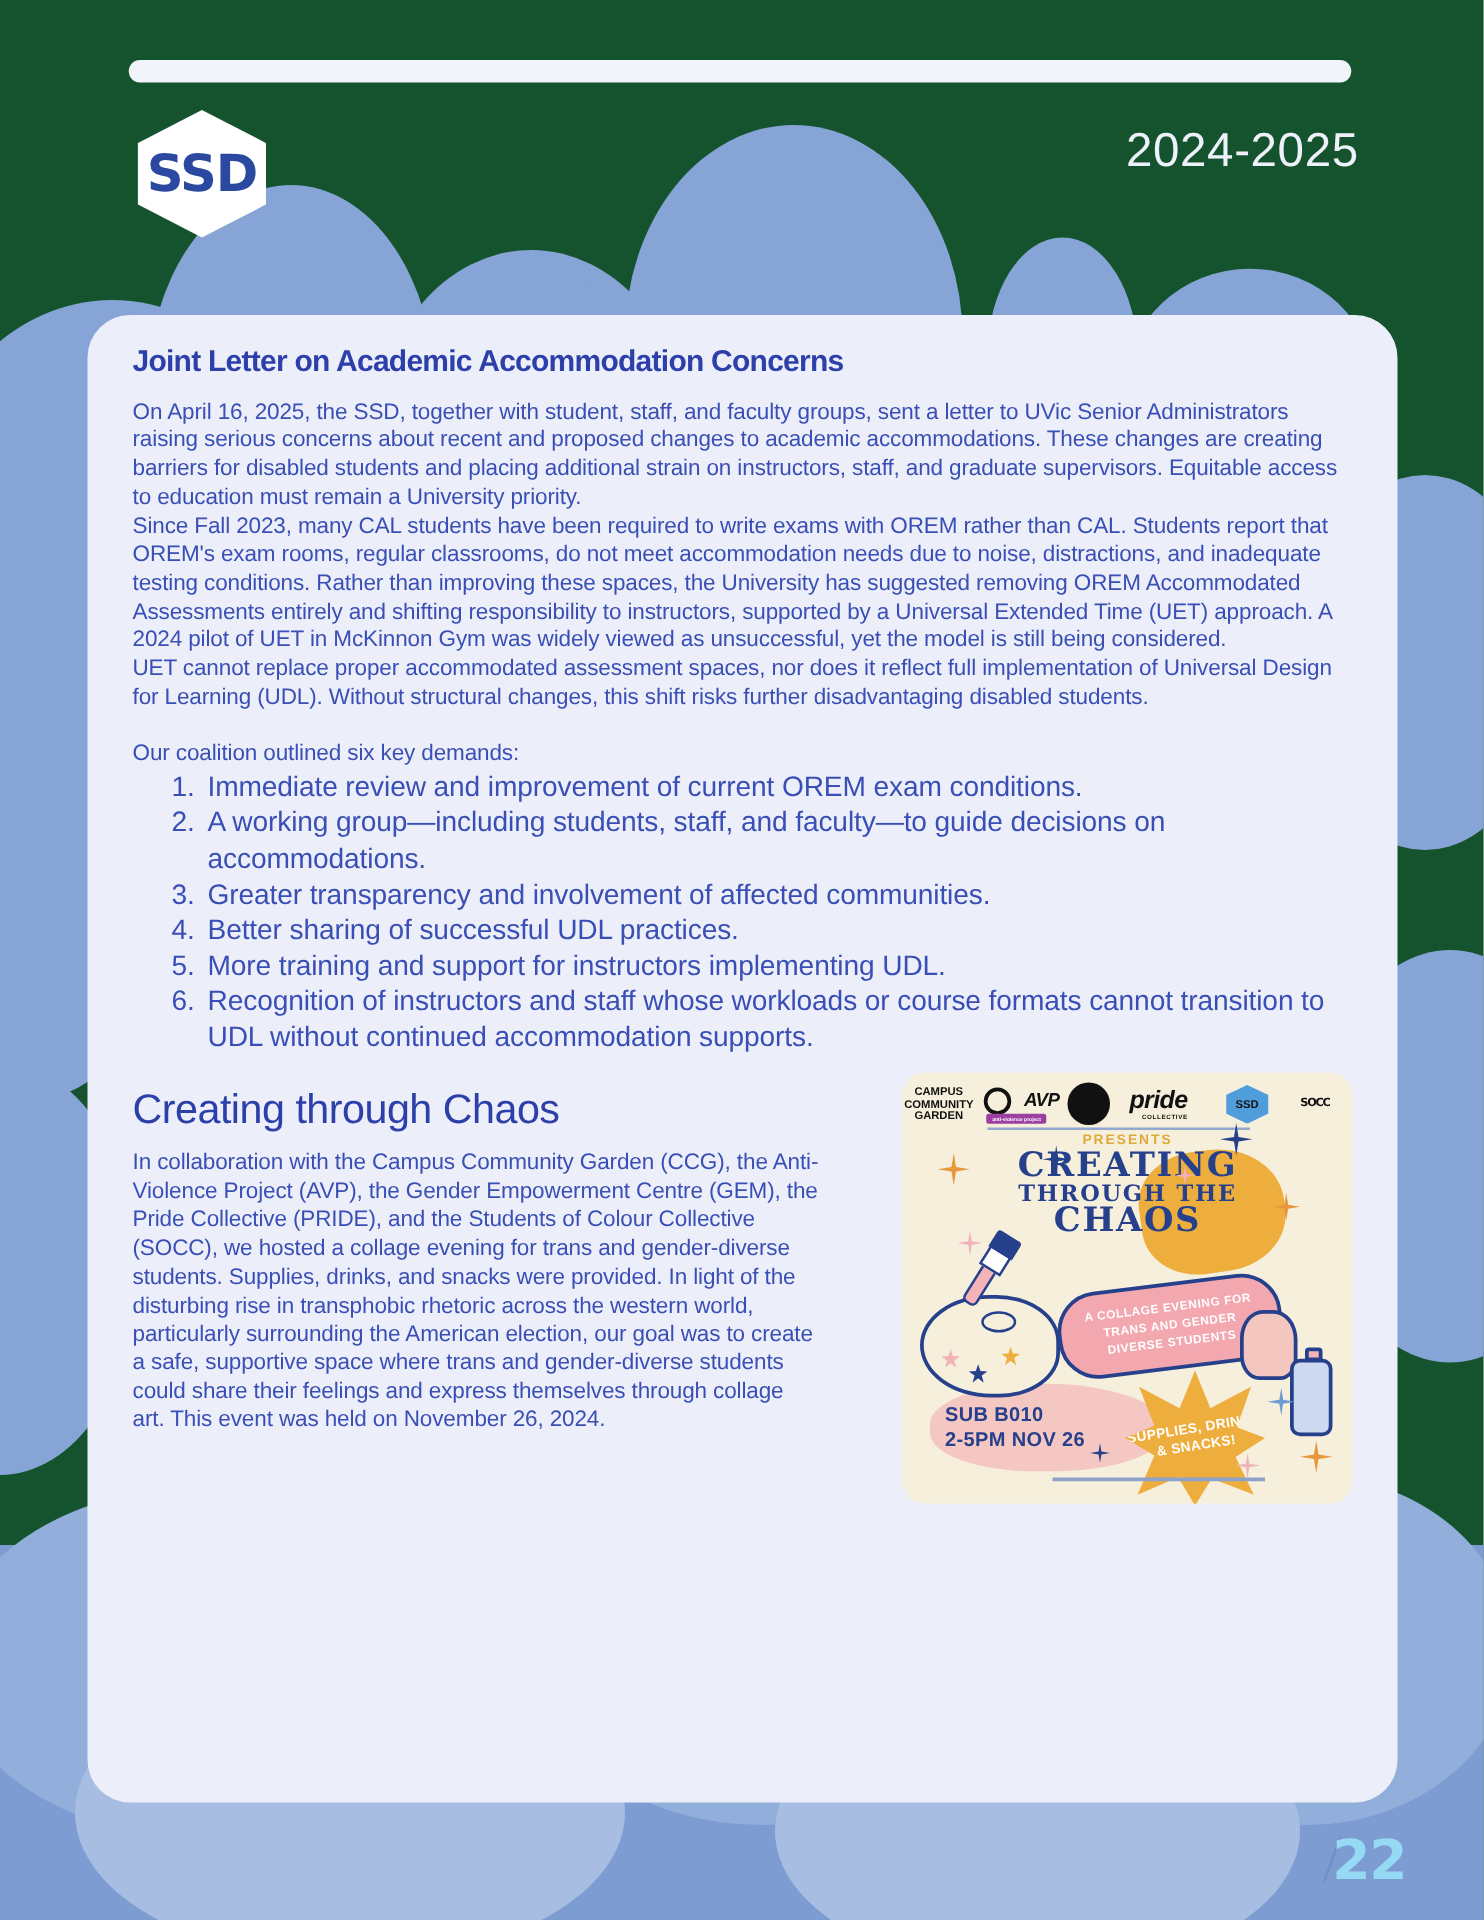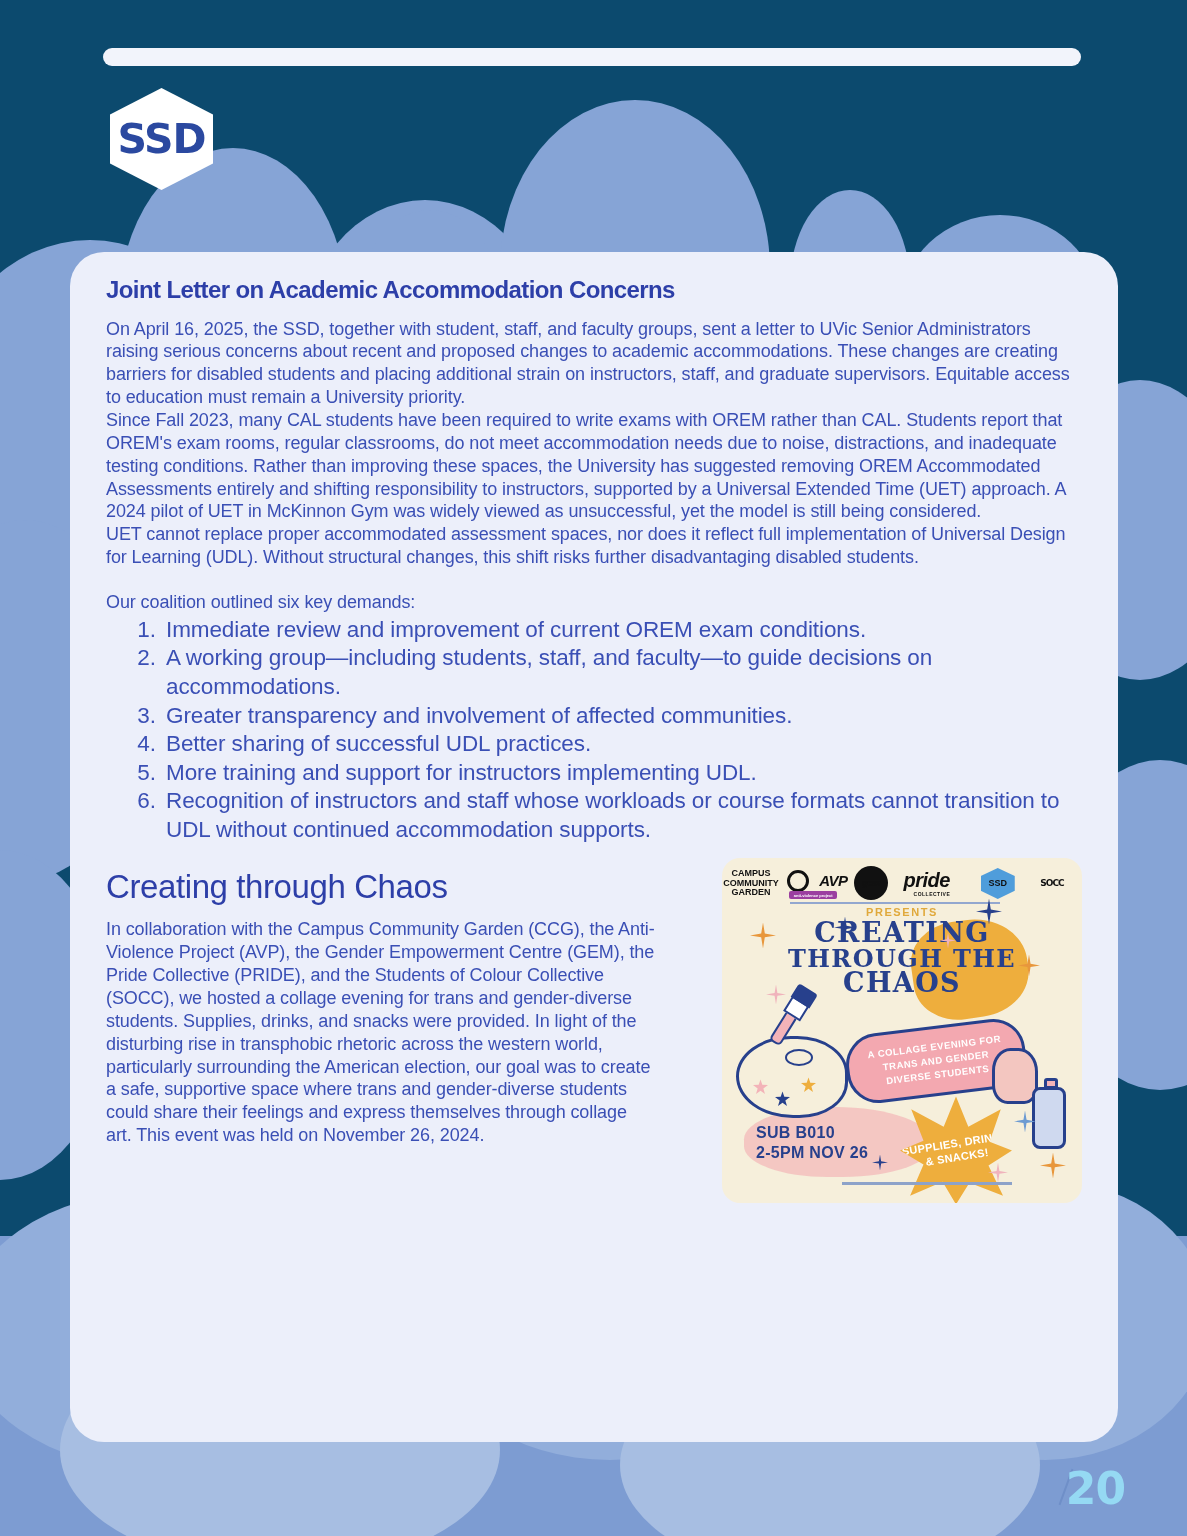--- a/index.html
+++ b/index.html
@@ -6,21 +6,21 @@
 
   html, body {
     width:1187px; height:1536px;
     font-family:"Liberation Sans", sans-serif;
     overflow:hidden;
   }
 
   #page {
     position:relative;
     width:1187px; height:1536px;
-    background:#0c4a6e;
+    background:#14532d;
     overflow:hidden;
   }
 
   
   .clouds { position:absolute; inset:0; overflow:hidden; }
   .blob {
     position:absolute;
     background:#86a4d6;
     border-radius:50%;
   }
@@ -196,21 +196,21 @@
   .poster-title {
     position:absolute; top:62px; left:0; right:0;
     text-align:center;
     color:#27408c;
     font-size:27px;
     font-weight:bold;
     line-height:0.98;
     letter-spacing:1.4px;
     font-family:"DejaVu Serif", serif;
   }
-  .poster-title .l2 { font-size:24px; }
+  .poster-title .l2 { font-size:18px; }
   .poster-title .l3 { font-size:27px; }
 
   .pink-banner {
     position:absolute; left:124px; top:168px;
     width:180px; height:70px;
     background:#f3a8b0;
     border:3px solid #27408c;
     border-radius:32px;
     transform:rotate(-7deg);
     display:flex; align-items:center; justify-content:center;
@@ -350,20 +350,21 @@
     <div class="blob" style="left:60px;   top:1330px; width:440px; height:240px; background:#a7bee2;"></div>
     <div class="blob" style="left:620px;  top:1350px; width:420px; height:230px; background:#a7bee2;"></div>
   </div>
 
   <div class="top-bar"></div>
 
   <div class="ssd-logo">
     <span>SSD</span>
   </div>
 
+  <div class="year">2024-2025</div>
 
   <div class="card">
     <div class="card-inner">
 
       <h1 class="section-title">Joint Letter on Academic Accommodation Concerns</h1>
 
       <p class="body">On April 16, 2025, the SSD, together with student, staff, and faculty groups, sent a letter to UVic Senior Administrators raising serious concerns about recent and proposed changes to academic accommodations. These changes are creating barriers for disabled students and placing additional strain on instructors, staff, and graduate supervisors. Equitable access to education must remain a University priority.</p>
       <p class="body">Since Fall 2023, many CAL students have been required to write exams with OREM rather than CAL. Students report that OREM's exam rooms, regular classrooms, do not meet accommodation needs due to noise, distractions, and inadequate testing conditions. Rather than improving these spaces, the University has suggested removing OREM Accommodated Assessments entirely and shifting responsibility to instructors, supported by a Universal Extended Time (UET) approach. A 2024 pilot of UET in McKinnon Gym was widely viewed as unsuccessful, yet the model is still being considered.</p>
       <p class="body">UET cannot replace proper accommodated assessment spaces, nor does it reflect full implementation of Universal Design for Learning (UDL). Without structural changes, this shift risks further disadvantaging disabled students.</p>
 
@@ -481,15 +482,15 @@
             <div class="poster-underline"></div>
 
           </div>
         </div>
       </div>
 
     </div>
   </div>
 
   <div class="slash"></div>
-  <div class="page-num">20</div>
+  <div class="page-num">22</div>
 
 </div>
 
 </body></html>

